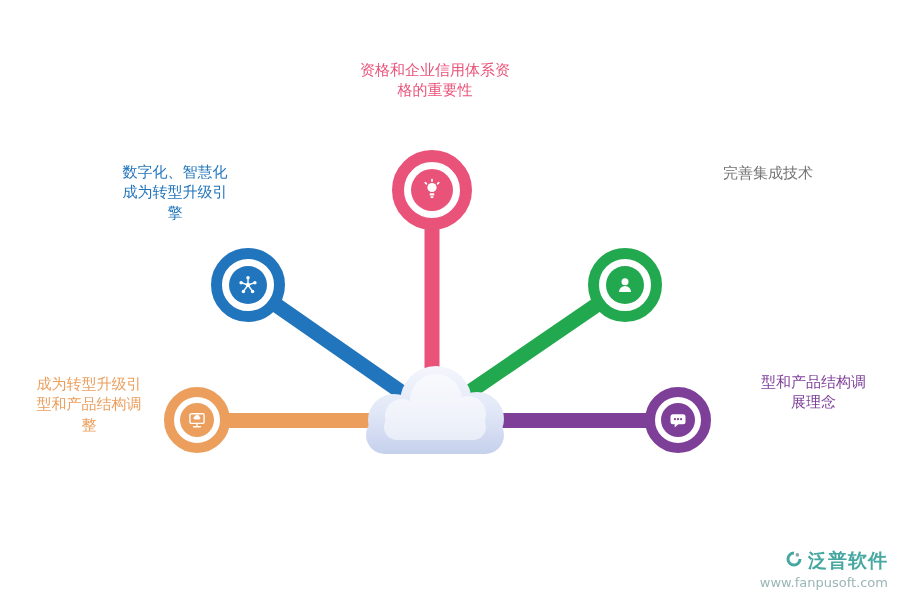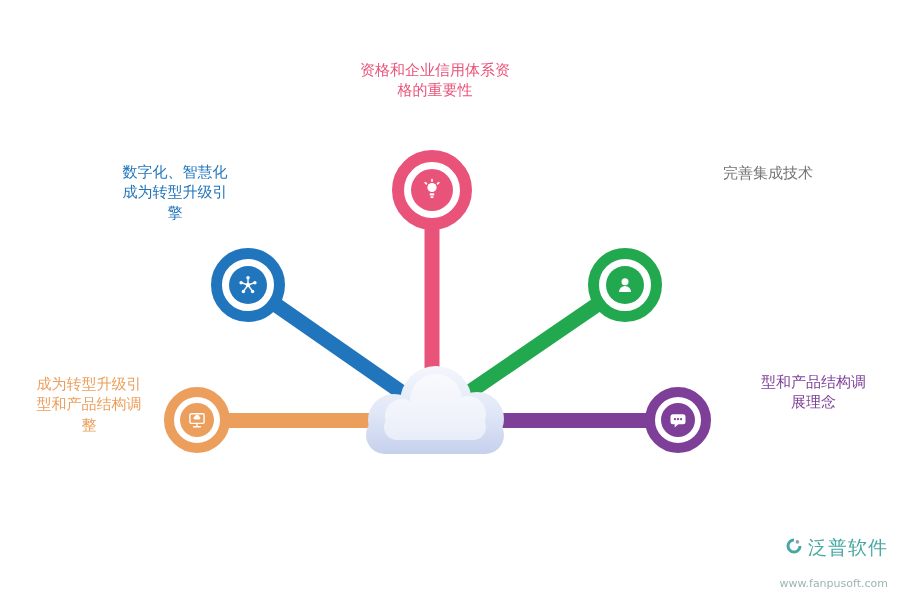--- a/index.html
+++ b/index.html
@@ -78,24 +78,24 @@
   .watermark{
     position:absolute;
     right:12px; bottom:10px;
     text-align:right;
     z-index:4;
   }
   .watermark .brand-row{
     display:flex;align-items:center;justify-content:flex-end;gap:5px;
   }
   .watermark .brand{
-    font-size:19px;font-weight:normal;color:#47A8A1;letter-spacing:1px;
+    font-size:19px;font-weight:bold;color:#47A8A1;letter-spacing:1px;
   }
   .watermark .url{
-    font-size:11px;color:#9AB6B4;margin-top:16px;
+    font-size:13px;color:#9AB6B4;margin-top:1px;
   }
 </style>
 </head>
 <body>
 
 <div id="stage">
 
   <div class="connector connector--pink"></div>
   <div class="connector connector--blue"></div>
   <div class="connector connector--green"></div>

